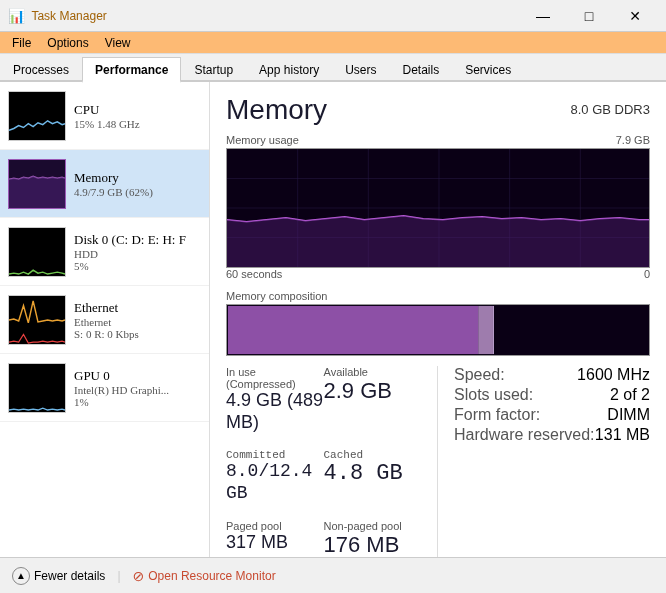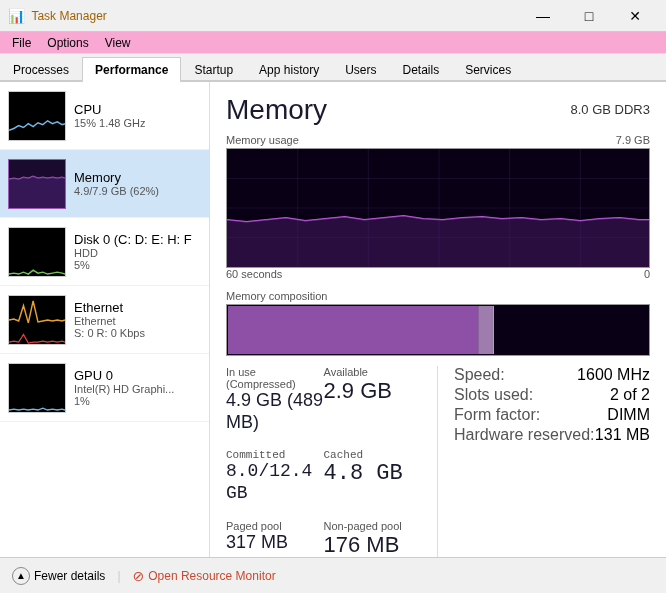--- a/index.html
+++ b/index.html
@@ -7,30 +7,30 @@
 
     .title-bar {
       display: flex; align-items: center; justify-content: space-between;
       background: #f0f0f0; padding: 6px 8px; height: 32px; border-bottom: 1px solid #ccc;
     }
     .title-bar-left { display: flex; align-items: center; gap: 6px; }
     .title-text { font-size: 12px; color: #a16207; }
     .title-controls { display: flex; gap: 0; }
     .title-btn { width: 46px; height: 32px; border: none; background: transparent; cursor: pointer; font-size: 14px; display: flex; align-items: center; justify-content: center; }
 
-    .menu-bar { display: flex; padding: 2px 4px; background: #f9a8d4; border-bottom: 1px solid #ddd; height: 22px; }
+    .menu-bar { display: flex; padding: 2px 4px; background: #fdba74; border-bottom: 1px solid #ddd; height: 22px; }
     .menu-item { padding: 2px 8px; font-size: 12px; cursor: pointer; color: #000; }
 
     .tab-bar { display: flex; background: #f0f0f0; border-bottom: 2px solid #ccc; padding: 0; height: 28px; }
     .tab { padding: 4px 12px; font-size: 12px; cursor: pointer; border: 1px solid transparent; position: relative; top: 3px; display: flex; align-items: center; }
     .tab.active { background: white; border: 1px solid #ccc; border-bottom: 2px solid white; font-weight: 600; z-index: 1; }
 
     .main-content { display: flex; height: calc(593px - 32px - 22px - 28px - 36px); background: white; }
 
-    .sidebar { width: 210px; border-right: 1px solid #ddd; overflow-y: auto; background: white; }
+    .sidebar { width: 210px; border-right: 1px solid #ddd; overflow-y: auto; background: white; font-family: Liberation Serif, serif; }
     .sidebar-item { display: flex; align-items: center; padding: 6px 8px; cursor: pointer; border-bottom: 1px solid #f0f0f0; height: 68px; }
     .sidebar-item.active { background: #d0e4f7; }
     .sidebar-graph { width: 58px; height: 50px; border: 1px solid #ccc; margin-right: 8px; flex-shrink: 0; overflow: hidden; position: relative; background: #000; }
     .sidebar-info { flex: 1; }
     .sidebar-name { font-size: 13px; font-weight: 500; color: #000; }
     .sidebar-sub { font-size: 11px; color: #555; }
     .sidebar-val { font-size: 11px; color: #555; }
 
     .detail-panel { flex: 1; padding: 12px 16px; overflow-y: auto; }
     .detail-header { display: flex; justify-content: space-between; align-items: flex-start; margin-bottom: 8px; }

